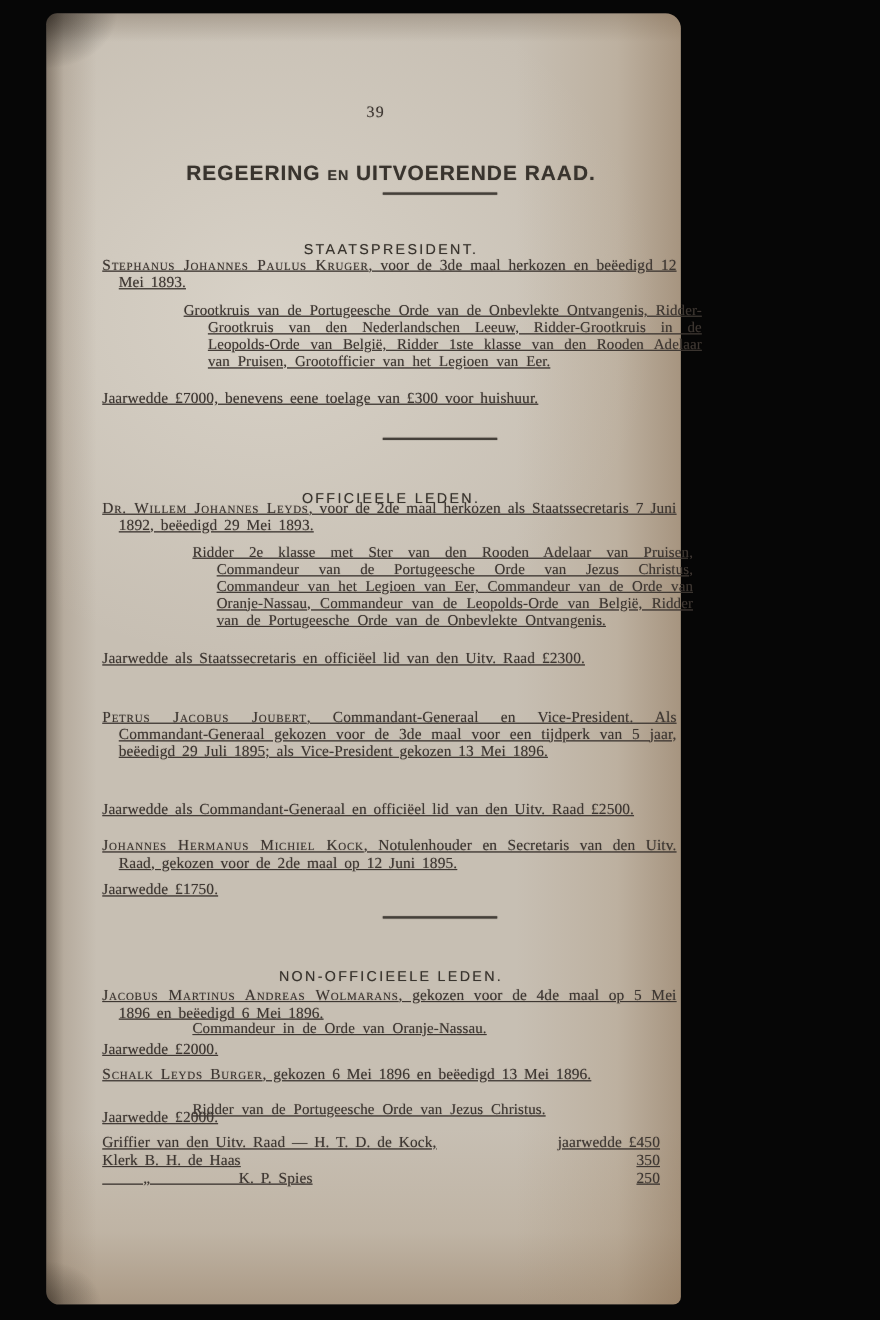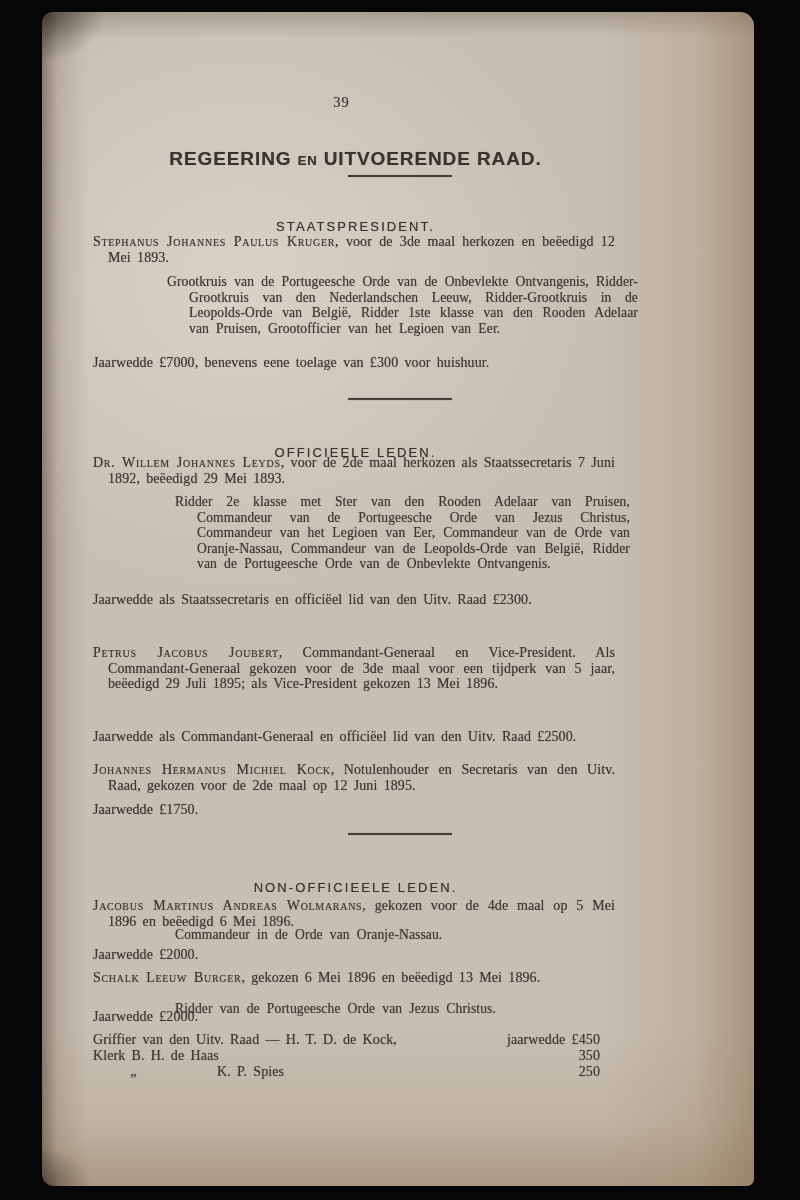--- a/index.html
+++ b/index.html
@@ -3,37 +3,37 @@
 <meta charset="utf-8">
 <style>
   html,body { margin:0; padding:0; }
   body {
     width:800px; height:1200px; overflow:hidden;
     background:#060606;
     font-family:"Liberation Serif","DejaVu Serif",serif;
   }
   .photo { position:relative; width:800px; height:1200px; background:#060606; }
   .page {
-    position:absolute; left:42px; top:12px; width:712px; height:1174px;
+    position:absolute; left:42px; top:12px; width:577px; height:1174px;
     background-color:#c7bfb3;
     background-image:
       radial-gradient(90px 70px at 0px 0px, rgba(12,9,6,0.55), transparent 72%),
       radial-gradient(70px 55px at 0px 1174px, rgba(12,9,6,0.38), transparent 72%),
       linear-gradient(to right, rgba(70,55,40,0.50) 0px, rgba(120,100,80,0.22) 16px, rgba(120,100,80,0) 46px),
       linear-gradient(to left, rgba(134,106,76,0.50) 0px, rgba(160,135,105,0.26) 58px, rgba(160,135,105,0) 150px),
       linear-gradient(to top, rgba(138,110,80,0.46) 0px, rgba(160,135,105,0.20) 66px, rgba(160,135,105,0) 160px),
       linear-gradient(to bottom, rgba(95,78,60,0.30) 0px, rgba(95,78,60,0) 26px),
       radial-gradient(480px 430px at 200px 270px, rgba(236,232,223,0.45), transparent 75%);
     border-radius:10px 14px 7px 12px;
   }
   .abs { position:absolute; left:51px; width:507px; margin:0; }
   .txt {
     font-size:14px; line-height:15.5px; color:#3e3732;
     text-shadow:0 0 0.9px rgba(62,55,50,0.55);
-    word-spacing:2.6px; letter-spacing:0.1px; text-align:justify;
+    word-spacing:2.6px; letter-spacing:0.1px; text-align:justify;text-decoration:underline;
   }
   .hang { padding-left:15px; text-indent:-15px; }
   .nm { font-variant:small-caps; letter-spacing:0.7px; }
   .honours {
     position:absolute; margin:0;
     font-size:13.6px; line-height:15.5px; color:#3e3732;
     text-shadow:0 0 0.9px rgba(62,55,50,0.55);
     word-spacing:3.6px; letter-spacing:0.1px; text-align:justify;
     padding-left:22px; text-indent:-22px;
   }
@@ -95,21 +95,21 @@
     <div class="rule" style="top:821px"></div>
 
     <h2 class="abs shead" style="top:850px">NON-OFFICIEELE LEDEN.</h2>
 
     <p class="abs txt hang" style="top:886px"><span class="nm">Jacobus Martinus Andreas Wolmarans</span><span>, gekozen voor de 4de maal op 5 Mei 1896 en beëedigd 6 Mei 1896.</span></p>
 
     <p class="honours txt hon" style="top:915px">Commandeur in de Orde van Oranje-Nassau.</p>
 
     <p class="abs txt hang" style="top:935px">Jaarwedde £2000.</p>
 
-    <p class="abs txt hang" style="top:958px"><span class="nm">Schalk Leeuw Burger</span><span>, gekozen 6 Mei 1896 en beëedigd 13 Mei 1896.</span></p>
+    <p class="abs txt hang" style="top:958px"><span class="nm">Schalk Leyds Burger</span><span>, gekozen 6 Mei 1896 en beëedigd 13 Mei 1896.</span></p>
 
     <p class="honours txt hon" style="top:989px">Ridder van de Portugeesche Orde van Jezus Christus.</p>
 
     <p class="abs txt hang" style="top:997px">Jaarwedde £2000.</p>
 
     <div class="abs" style="top:1020px">
       <div class="staff-row txt">
         <span class="staff-label">Griffier van den Uitv. Raad — H. T. D. de Kock,</span>
         <span class="staff-value">jaarwedde £450</span>
       </div>

